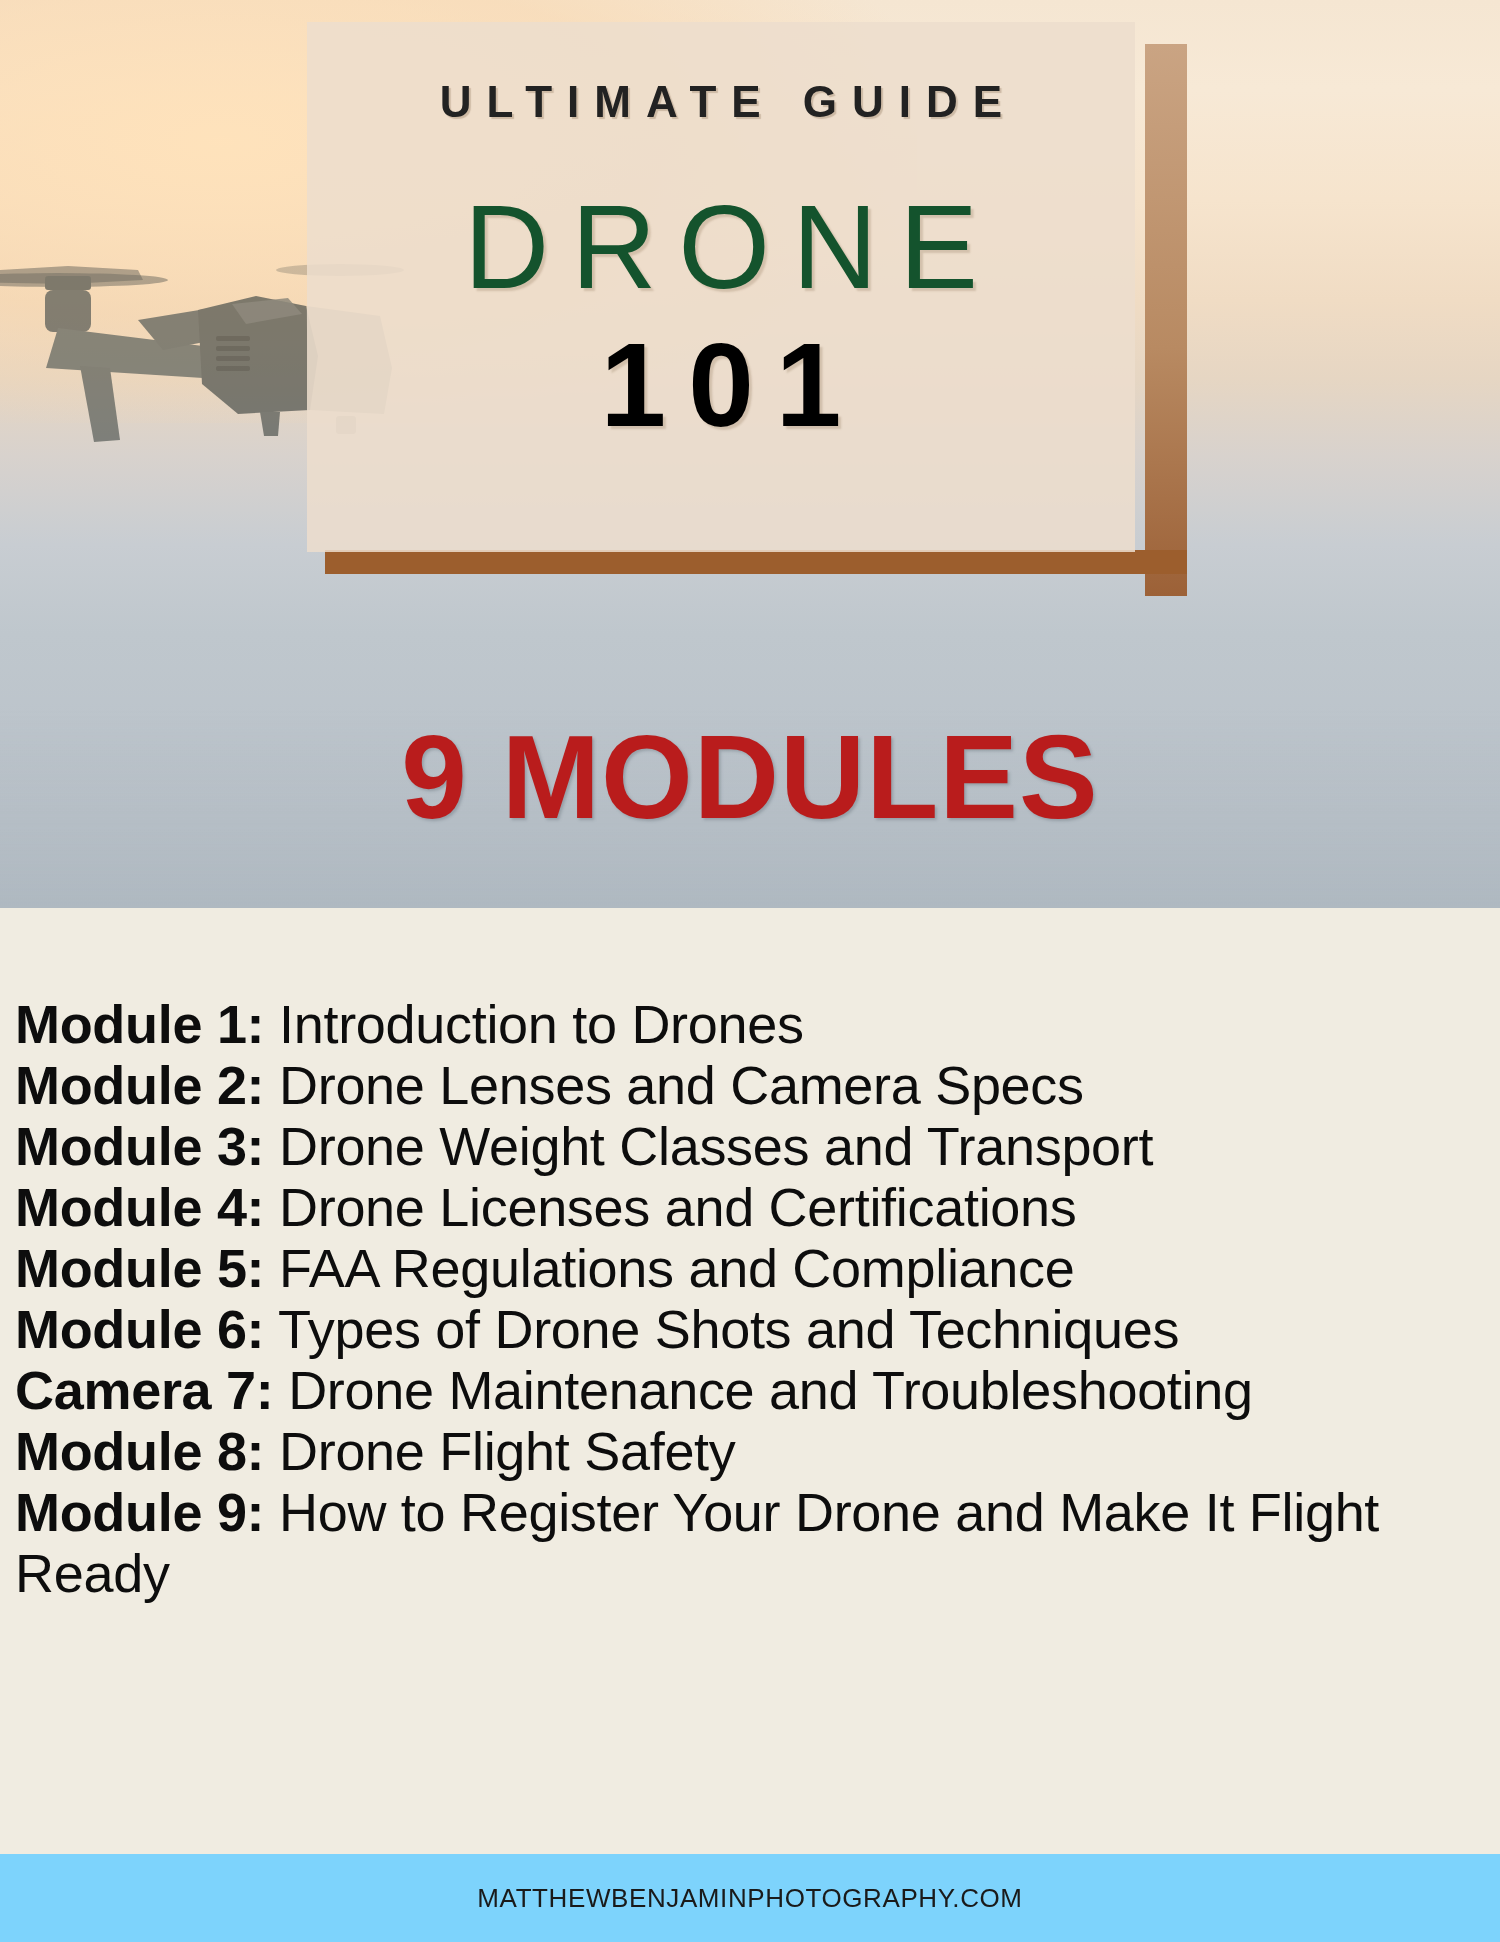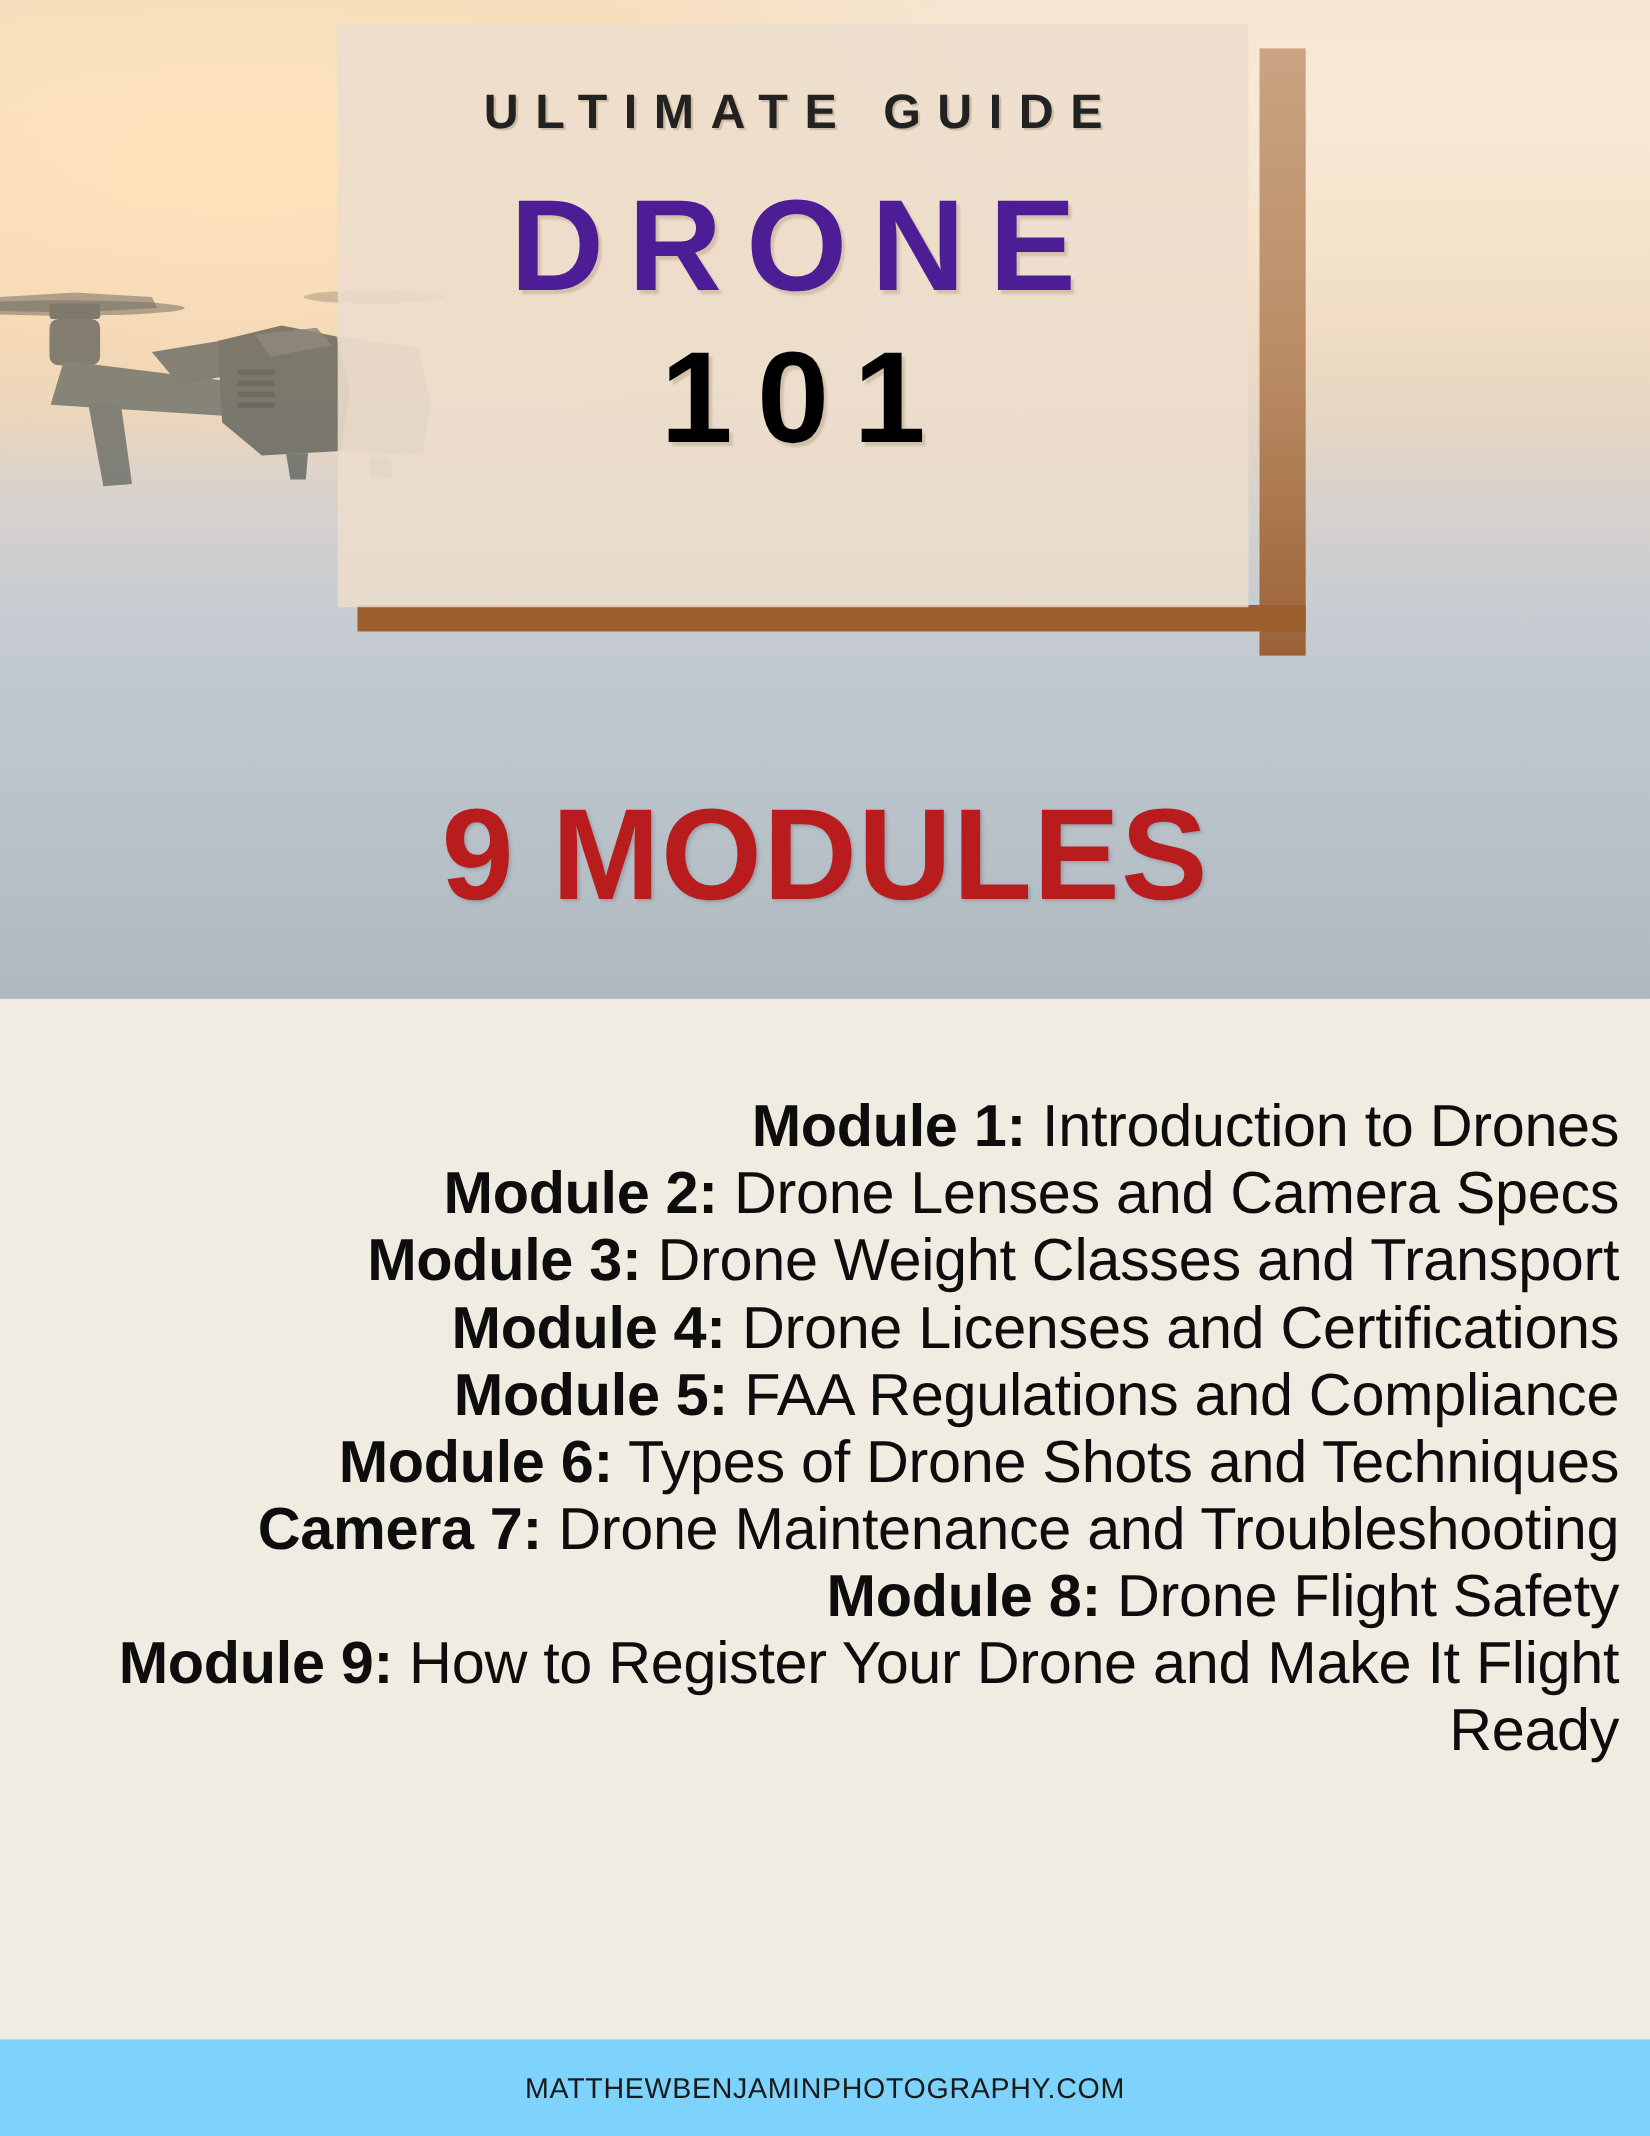--- a/index.html
+++ b/index.html
@@ -144,27 +144,27 @@
     font-weight: 700;
     font-size: 44px;
     letter-spacing: 15px;
     color: #222222;
     text-indent: 15px;
     text-shadow: 2px 2px 1px rgba(120,90,60,0.28);
     line-height: 1;
   }
   .title-big {
     font-family: "Liberation Sans", sans-serif;
-    font-weight: 700;
+    font-weight: 400;
     font-size: 118px;
     letter-spacing: 22px;
     text-indent: 22px;
-    color: #4c1d95;
+    color: #14532d;
     line-height: 1.05;
-    margin-top: 39px;
+    margin-top: 62px;
     text-shadow: 3px 3px 2px rgba(120,90,60,0.22);
   }
   .title-big2 {
     font-family: "Liberation Sans", sans-serif;
     font-weight: 700;
     font-size: 118px;
     letter-spacing: 22px;
     text-indent: 22px;
     color: #000000;
     line-height: 1.05;
@@ -193,27 +193,27 @@
     position: absolute;
     left: 0;
     top: 908px;
     width: 1500px;
     height: 946px;
     background: #f0ece1;
     padding-top: 86px;
     box-sizing: border-box;
   }
   .module-line {
-    text-align: right;
+    text-align: left;
     font-family: "Liberation Sans Narrow", "Liberation Sans", sans-serif;
     font-size: 54px;
     color: #0d0d0d;
     line-height: 1.13;
     letter-spacing: -0.3px;
-    padding: 0 28px;
+    padding: 0 15px;
   }
   .module-line .mnum {
     font-weight: 700;
   }
   .module-line .mtitle {
     font-weight: 400;
   }
 
   
   .footer {

